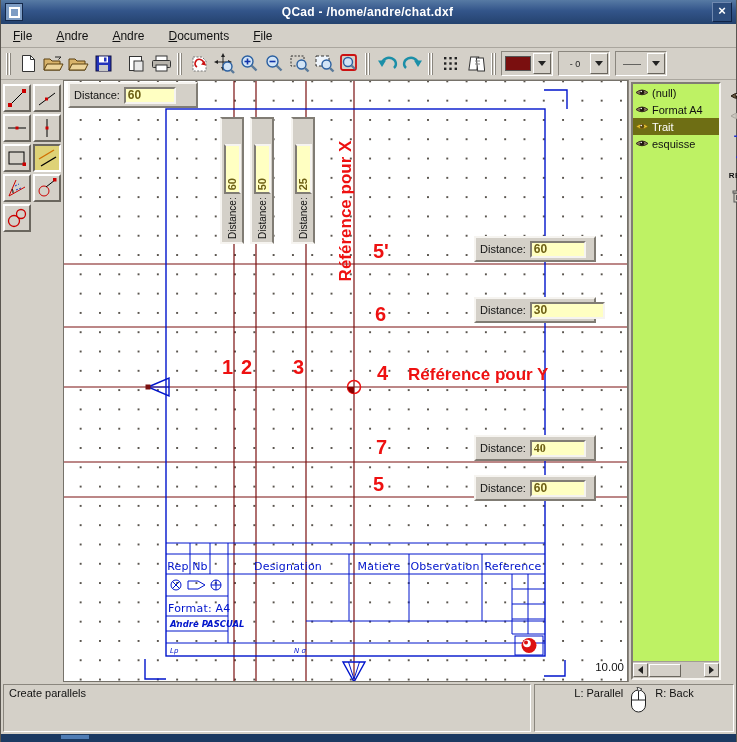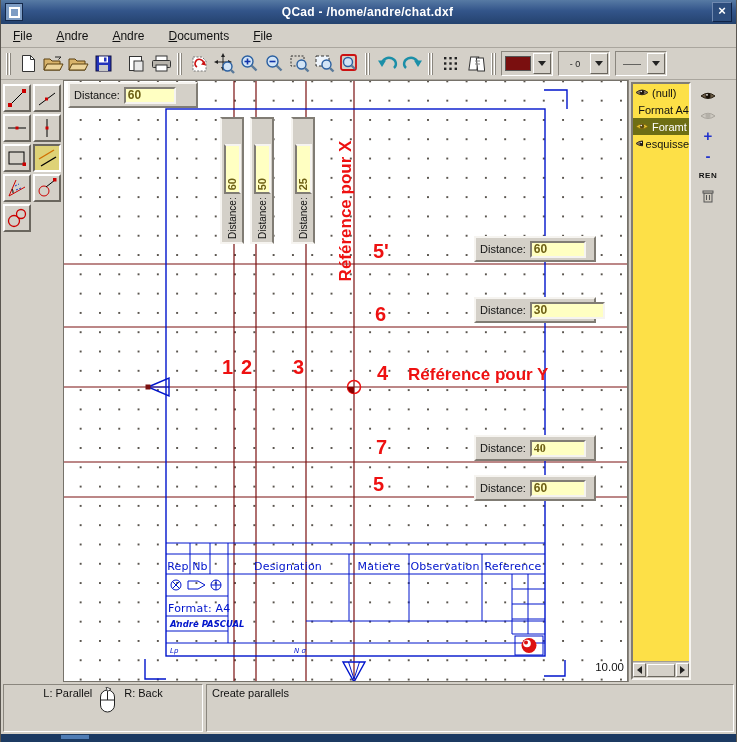--- a/index.html
+++ b/index.html
@@ -46,21 +46,21 @@
 
   .red-num{font:bold 20px "Liberation Sans",sans-serif;fill:#ee1111;}
   .red-ref{font:bold 17px "Liberation Sans",sans-serif;fill:#ee1111;}
   .tb-text{font:11px "DejaVu Sans",sans-serif;fill:#0014cc;letter-spacing:.2px;}
   .tb-small{font:italic bold 8.5px "DejaVu Sans",sans-serif;fill:#0014cc;}
   .tb-tiny{font:italic 7px "DejaVu Sans",sans-serif;fill:#0014cc;}
   .scale-text{font:11.5px "Liberation Sans",sans-serif;fill:#111;}
 
   
   .layer-panel{flex:1;display:flex;padding:2px 1px 2px 2px;gap:2px;border-left:1px solid #8a867e;}
-  .layer-list{width:60px;background:#fde047;border:2px solid;border-color:#807c74 #f6f4f0 #f6f4f0 #807c74;position:relative;overflow:hidden;box-sizing:border-box;}
+  .layer-list{width:90px;background:#bef264;border:2px solid;border-color:#807c74 #f6f4f0 #f6f4f0 #807c74;position:relative;overflow:hidden;box-sizing:border-box;}
   .layer-item{height:17px;display:flex;align-items:center;gap:3px;padding-left:2px;font-size:11px;white-space:nowrap;overflow:hidden;color:#111;}
   .layer-item.selected{background:#6e6e14;color:#fff;}
   .hscroll{position:absolute;bottom:0;left:0;right:0;height:16px;background:#ccc8c0;display:flex;align-items:center;border-top:1px solid #a09c94;}
   .scroll-btn{width:15px;height:14px;background:#d4d0c8;border:1px solid;border-color:#fff #6a665e #6a665e #fff;display:flex;align-items:center;justify-content:center;box-sizing:border-box;}
   .thumb{width:32px;height:13px;background:#d4d0c8;border:1px solid;border-color:#fff #6a665e #6a665e #fff;margin:0 1px;box-sizing:border-box;}
   .tri-l{width:0;height:0;border-top:4px solid transparent;border-bottom:4px solid transparent;border-right:5px solid #222;}
   .tri-r{width:0;height:0;border-top:4px solid transparent;border-bottom:4px solid transparent;border-left:5px solid #222;}
   .layer-btns{width:30px;display:flex;flex-direction:column;align-items:center;gap:3px;padding-top:5px;}
   .lb{width:22px;height:17px;display:flex;align-items:center;justify-content:center;}
   .plus{color:#2233cc;font-weight:bold;font-size:15px;}
@@ -495,21 +495,21 @@
               <circle cx="6.2" cy="4.5" r="0.8" fill="#fff"></circle>
             </svg>
           <span>Format A4</span>
         </div>
         <div class="layer-item selected">
           <svg width="14" height="11">
               <path d="M1,5.5 Q7,0.5 13,5.5 Q7,10 1,5.5 Z" fill="#e8c832" stroke="#8a7010"></path>
               <circle cx="7" cy="5.3" r="2.2" fill="#5a4a10"></circle>
               <circle cx="6.2" cy="4.5" r="0.8" fill="#fff"></circle>
             </svg>
-          <span>Foramt</span>
+          <span>Trait</span>
         </div>
         <div class="layer-item">
           <svg width="14" height="11">
               <path d="M1,5.5 Q7,0.5 13,5.5 Q7,10 1,5.5 Z" fill="#8a7a60" stroke="#3a3020"></path>
               <circle cx="7" cy="5.3" r="2.2" fill="#1d150c"></circle>
               <circle cx="6.2" cy="4.5" r="0.8" fill="#fff"></circle>
             </svg>
           <span>esquisse</span>
         </div>
         <div class="hscroll">
@@ -545,32 +545,32 @@
               <rect x="3" y="3" width="10" height="2" fill="#cfcabf" stroke="#555"></rect>
               <line x1="6.5" y1="7" x2="6.5" y2="12" stroke="#555"></line>
               <line x1="9.5" y1="7" x2="9.5" y2="12" stroke="#555"></line>
             </svg>
         </span>
       </div>
     </div>
   </div>
 
   <div class="statusbar">
+    <div class="sb-cell sb-right">
+      <span>Create parallels</span>
+    </div>
     <div class="sb-cell sb-mid">
       <span>L: Parallel</span>
       <svg width="20" height="28">
           <rect x="2.5" y="3" width="14" height="22" rx="7" fill="#fff" stroke="#222"></rect>
           <line x1="9.5" y1="3" x2="9.5" y2="13" stroke="#222"></line>
           <line x1="3" y1="13" x2="16" y2="13" stroke="#222"></line>
           <polygon points="8,0 13,2 9.5,4.5" fill="#fff" stroke="#222" stroke-width="0.8"></polygon>
         </svg>
       <span>R: Back</span>
     </div>
-    <div class="sb-cell sb-right">
-      <span>Create parallels</span>
-    </div>
   </div>
 
   <div class="bottom-strip">
     <span class="strip-hl"></span>
   </div>
 
 </div>
 
 </body></html>

